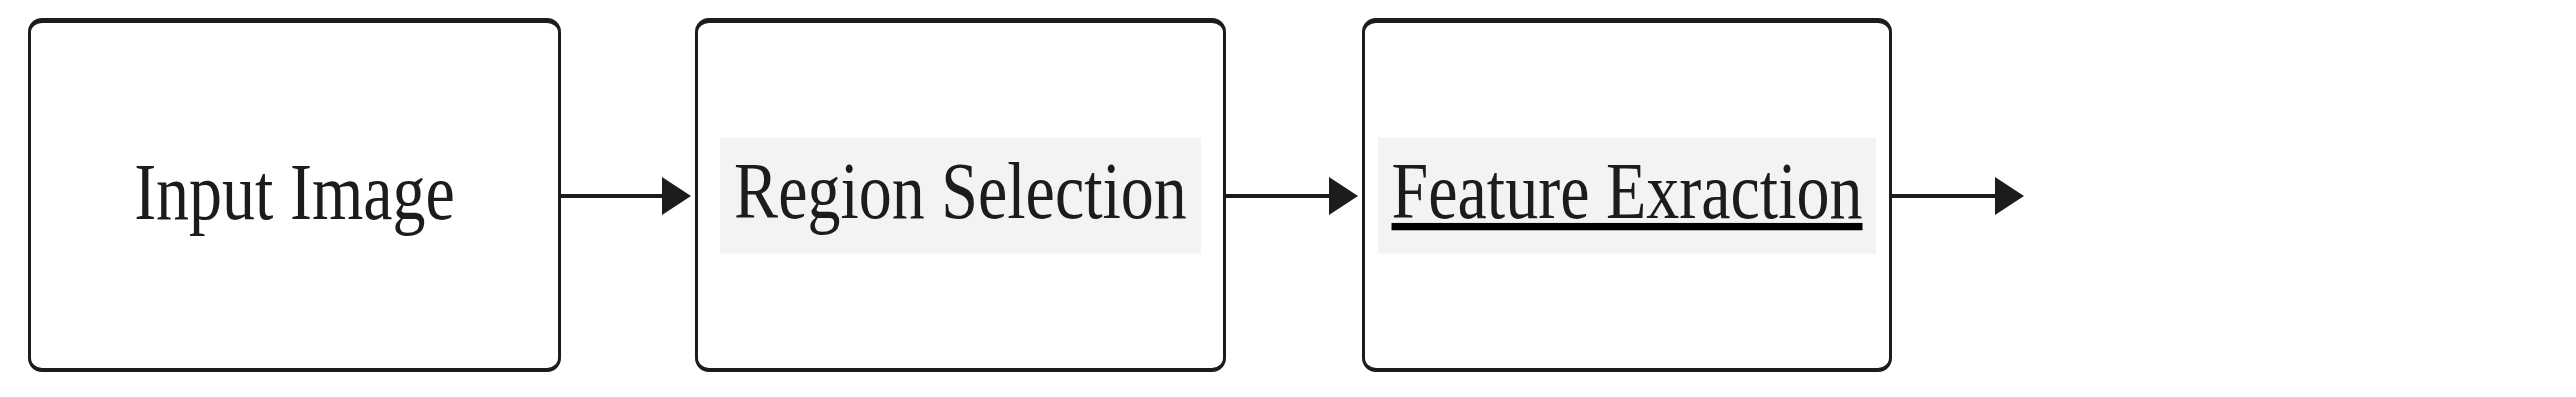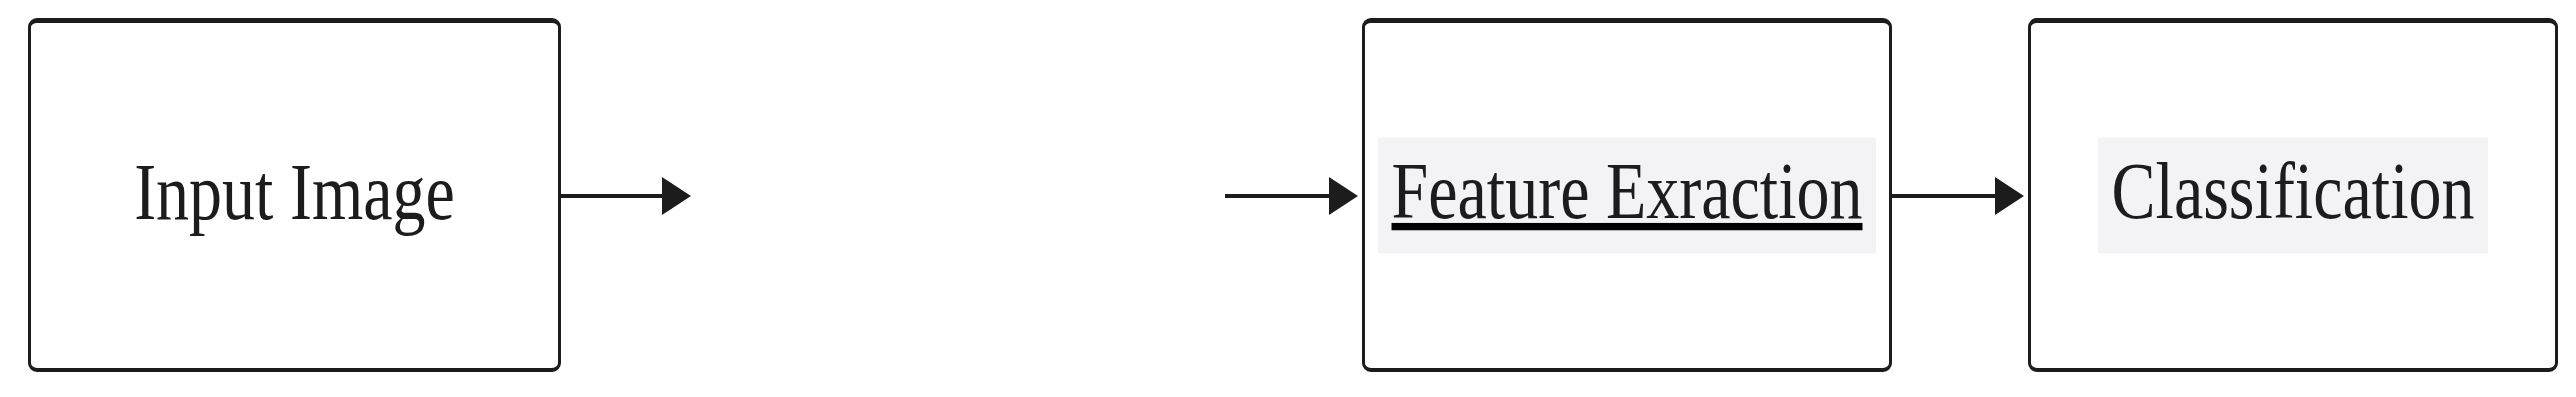--- a/index.html
+++ b/index.html
@@ -17,21 +17,21 @@
   }
   .node {
     position: absolute;
     top: 18.4px;
     height: 354px;
     box-sizing: border-box;
     background: #ffffff;
     border-style: solid;
     border-color: #1c1c1c;
     border-width: 5.4px 3.1px 4.6px 3.1px;
-    border-radius: 9px;
+    border-radius: 14px;
     display: flex;
     align-items: center;
     justify-content: center;
   }
   .n1 { left: 28px;   width: 533px; }
   .n2 { left: 695px;  width: 531px; }
   .n3 { left: 1362px; width: 530px; text-decoration: underline; }
   .n4 { left: 2028px; width: 530px; }
 
   .label {
@@ -83,33 +83,33 @@
 
   <div class="node n1">
     <span class="label">Input Image</span>
   </div>
 
   <div class="connector c1">
     <div class="line"></div>
     <div class="head"></div>
   </div>
 
+  <div class="node n2">
+    <span class="label hl">Region Selection</span>
+  </div>
 
   <div class="connector c2">
     <div class="line"></div>
     <div class="head"></div>
   </div>
 
   <div class="node n3">
     <span class="label hl">Feature Exraction</span>
   </div>
 
   <div class="connector c3">
     <div class="line"></div>
     <div class="head"></div>
   </div>
 
-  <div class="node n4">
-    <span class="label hl">Classification</span>
-  </div>
 
 </div>
 
 
 </body></html>

